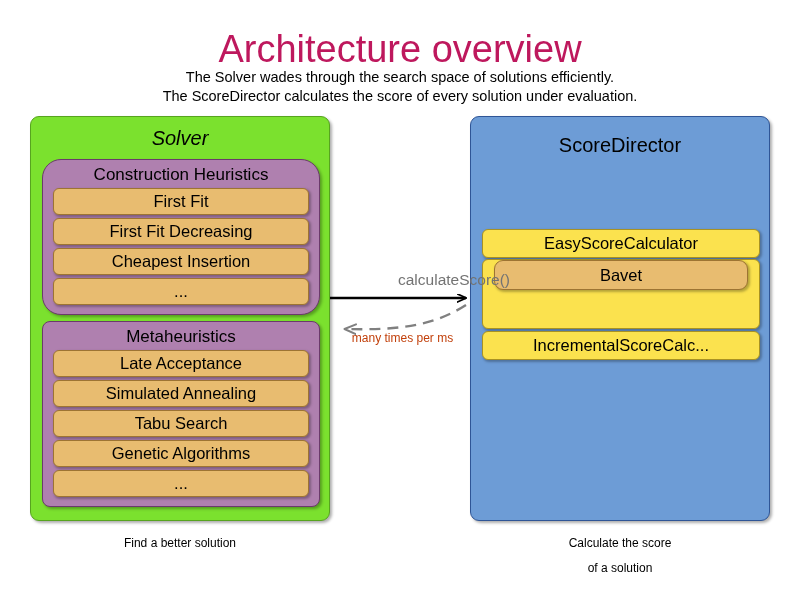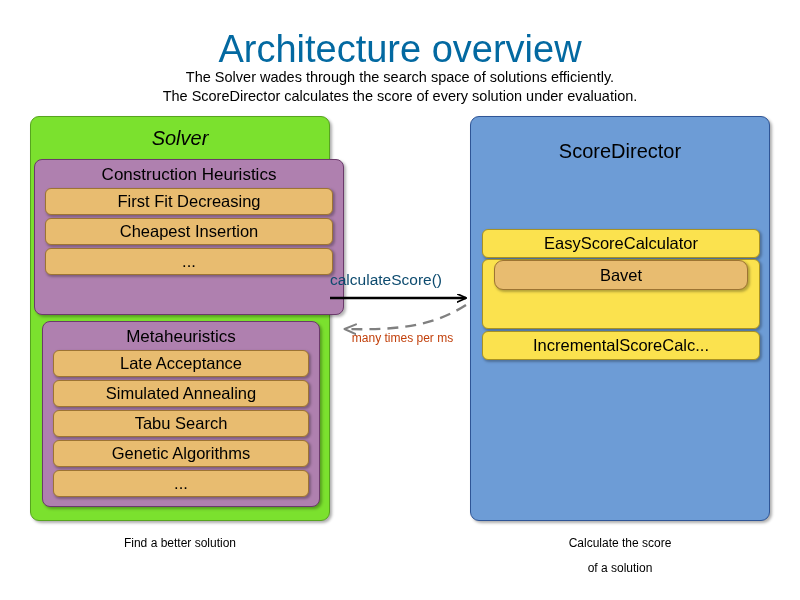--- a/index.html
+++ b/index.html
@@ -25,21 +25,21 @@
   
   .title {
     position: absolute;
     left: 0;
     top: 26px;
     width: 800px;
     text-align: center;
     font-size: 38px;
     line-height: 46px;
     font-weight: normal;
-    color: #0369a1;
+    color: #be185d;
   }
   .subtitle {
     position: absolute;
     left: 0;
     top: 68px;
     width: 800px;
     text-align: center;
     font-size: 14.5px;
     line-height: 19px;
     color: #000000;
@@ -75,45 +75,46 @@
 
   #scoredirector-panel {
     left: 470px;
     top: 116px;
     width: 300px;
     height: 405px;
     background: #6D9CD6;
     border: 1.5px solid #2f5596;
   }
   #scoredirector-panel .panel-title {
-    margin-top: 22px;
+    margin-top: 16px;
   }
 
   
   .group {
     position: absolute;
     background: #AF80AF;
     border: 1.5px solid #6b3a6b;
     border-radius: 8px;
     box-sizing: border-box;
     box-shadow: 2px 2px 3px rgba(0,0,0,0.30);
   }
   .group-title {
     text-align: center;
     font-size: 17px;
     line-height: 21px;
     color: #000000;
     margin-top: 4px;
     margin-bottom: 3px;
   }
   #group-construction {
-    left: 3px;
+    left: 11px;
     top: 42px;
-    width: 310px;
+    width: 278px;
     height: 156px;
+    border-radius: 19px;
   }
   #group-metaheuristics {
     left: 11px;
     top: 204px;
     width: 278px;
     height: 186px;
   }
 
   
   .item-orange {
@@ -183,24 +184,25 @@
     top: 0;
     width: 800px;
     height: 600px;
     pointer-events: none;
   }
   .arrow-label-top {
     position: absolute;
     left: 330px;
     top: 270px;
     width: 145px;
-    text-align: left;
+    text-align: right;
     font-size: 15.5px;
     line-height: 19px;
-    color: #0c4a6e;
+    color: #737373;
+    padding-left: 35px;
   }
   .arrow-label-bottom {
     position: absolute;
     left: 330px;
     top: 331px;
     width: 145px;
     text-align: center;
     font-size: 12px;
     line-height: 15px;
     color: #c2410c;
@@ -234,20 +236,21 @@
   <div class="subtitle">
     <div>The Solver wades through the search space of solutions efficiently.</div>
     <div>The ScoreDirector calculates the score of every solution under evaluation.</div>
   </div>
 
   <div class="panel" id="solver-panel">
     <div class="panel-title">Solver</div>
 
     <div class="group" id="group-construction">
       <div class="group-title">Construction Heuristics</div>
+      <div class="item-orange">First Fit</div>
       <div class="item-orange">First Fit Decreasing</div>
       <div class="item-orange">Cheapest Insertion</div>
       <div class="item-orange">...</div>
     </div>
 
     <div class="group" id="group-metaheuristics">
       <div class="group-title">Metaheuristics</div>
       <div class="item-orange">Late Acceptance</div>
       <div class="item-orange">Simulated Annealing</div>
       <div class="item-orange">Tabu Search</div>

